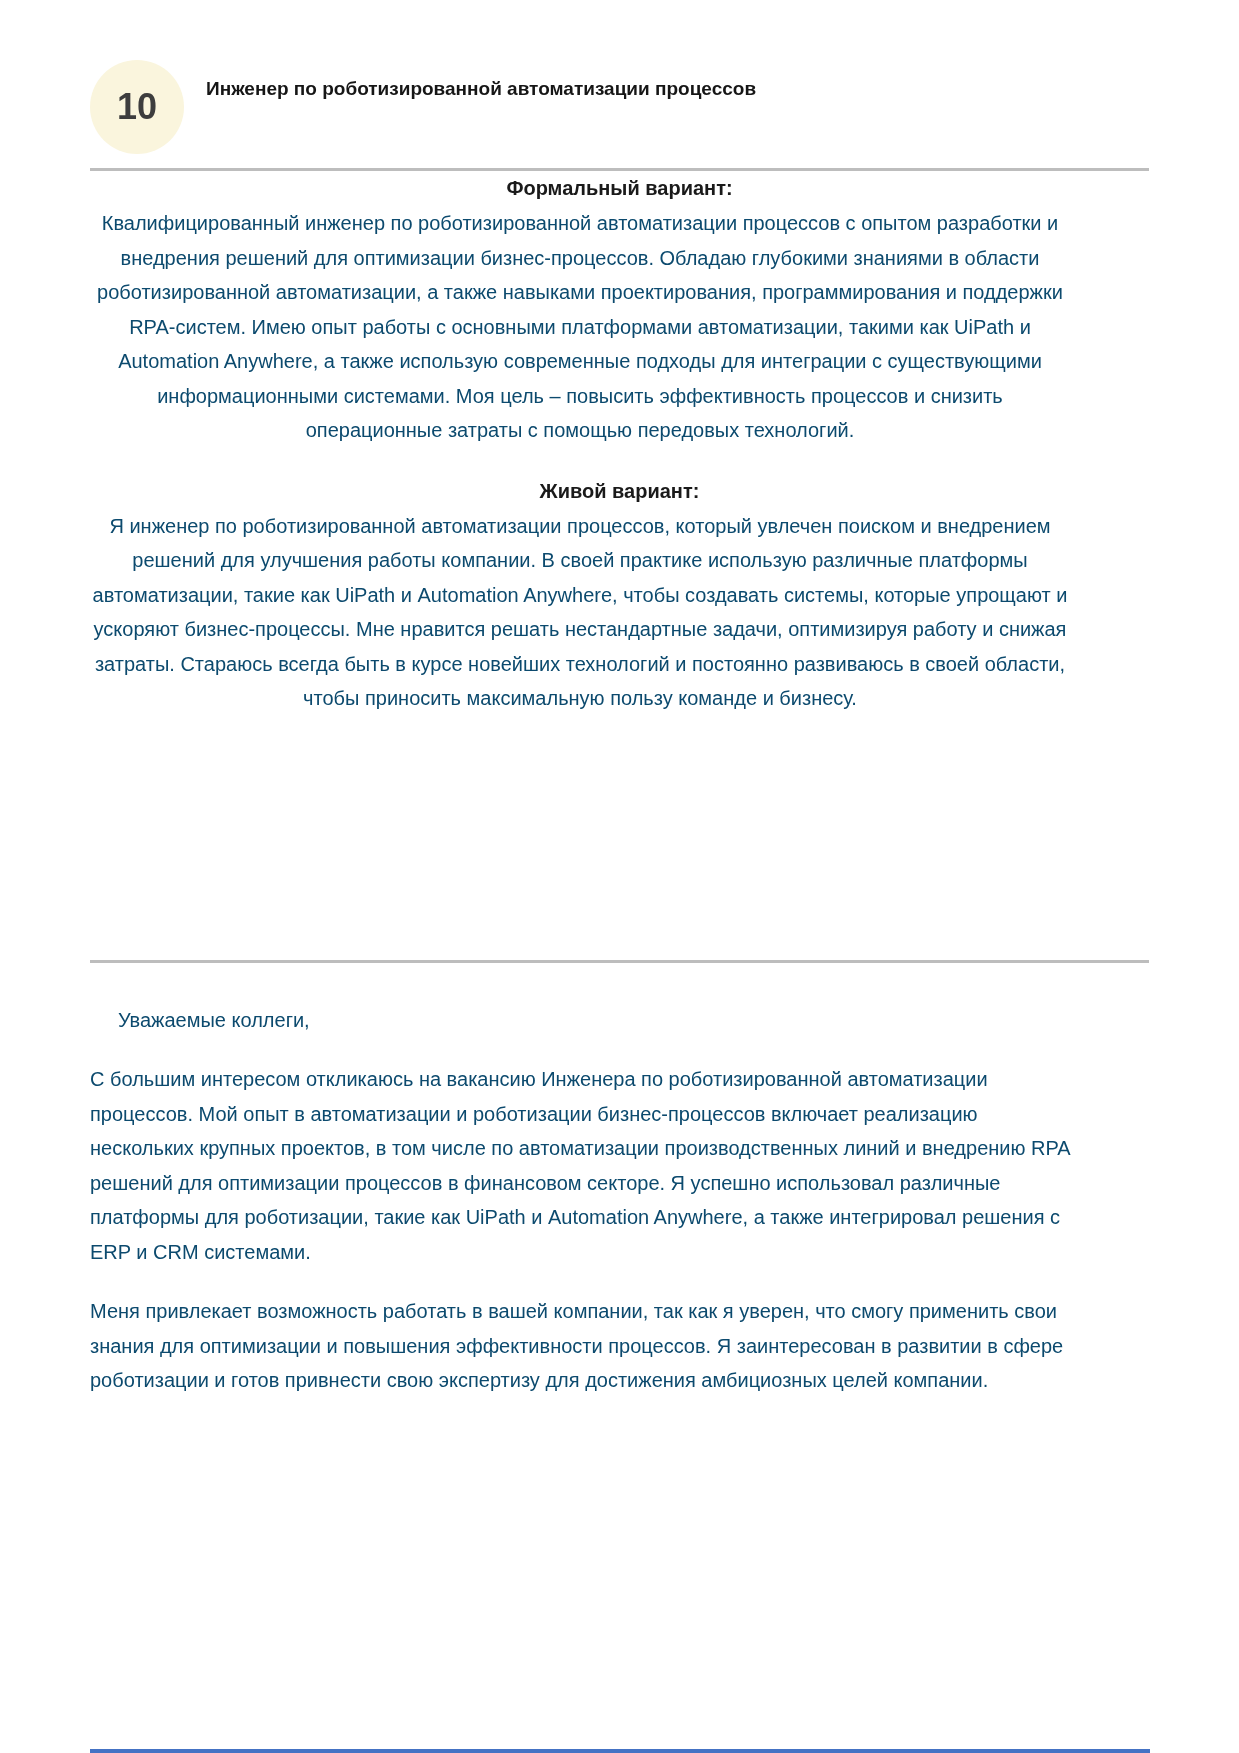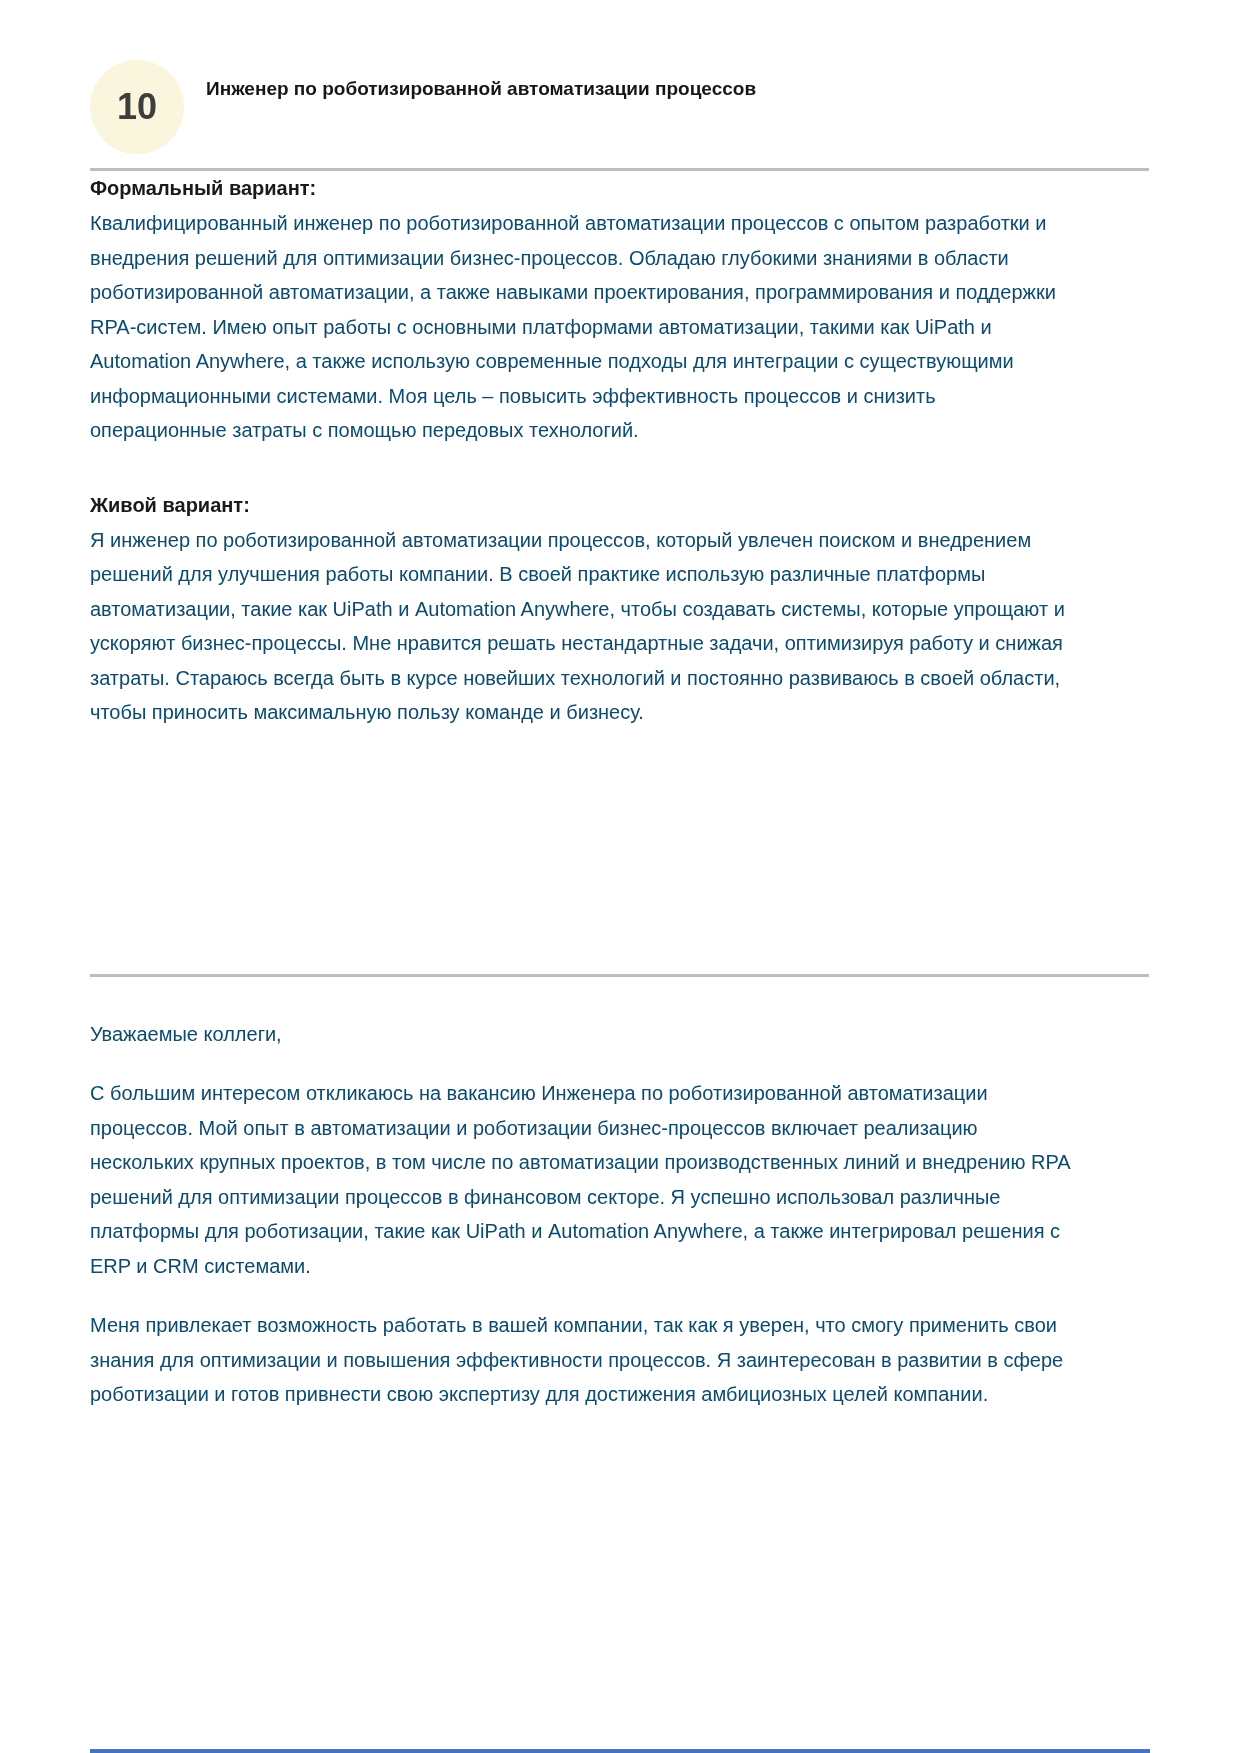--- a/index.html
+++ b/index.html
@@ -10,21 +10,21 @@
   }
   .page {
     position: relative;
     width: 1239px;
     height: 1753px;
     background: #ffffff;
     padding: 0 90px;
     overflow: hidden;
   }
   .sec { }
-  .sec-10 { margin-top: 60px; }
+  .sec-10 { margin-top: 60px; text-align: center; }
   .sec-11 { margin-top: 230px; }
   .sec-header {
     display: flex;
     align-items: flex-start;
     gap: 22px;
   }
   .badge {
     flex: 0 0 auto;
     width: 94px;
     height: 94px;
@@ -45,34 +45,34 @@
     color: #161616;
     max-width: 830px;
   }
   .rule {
     border: none;
     height: 3px;
     background: #bdbdbd;
     margin-top: 14px;
   }
   .block { }
-  .block + .block { margin-top: 40px; }
+  .block + .block { margin-top: 26px; }
   .block-label {
     font-size: 20px;
     line-height: 35px;
     font-weight: 700;
     color: #1a1a1a;
   }
   .body-text {
     font-size: 20px;
     line-height: 34.5px;
     color: #0c4a6e;
     max-width: 980px;
   }
-  .para-first { margin-top: 40px; }
+  .para-first { margin-top: 40px; margin-left: 28px; }
   .para { margin-top: 25px; }
   .bottom-bar {
     position: absolute;
     left: 90px;
     right: 89px;
     bottom: 0;
     height: 4px;
     background: #4472c4;
   }
 </style>

